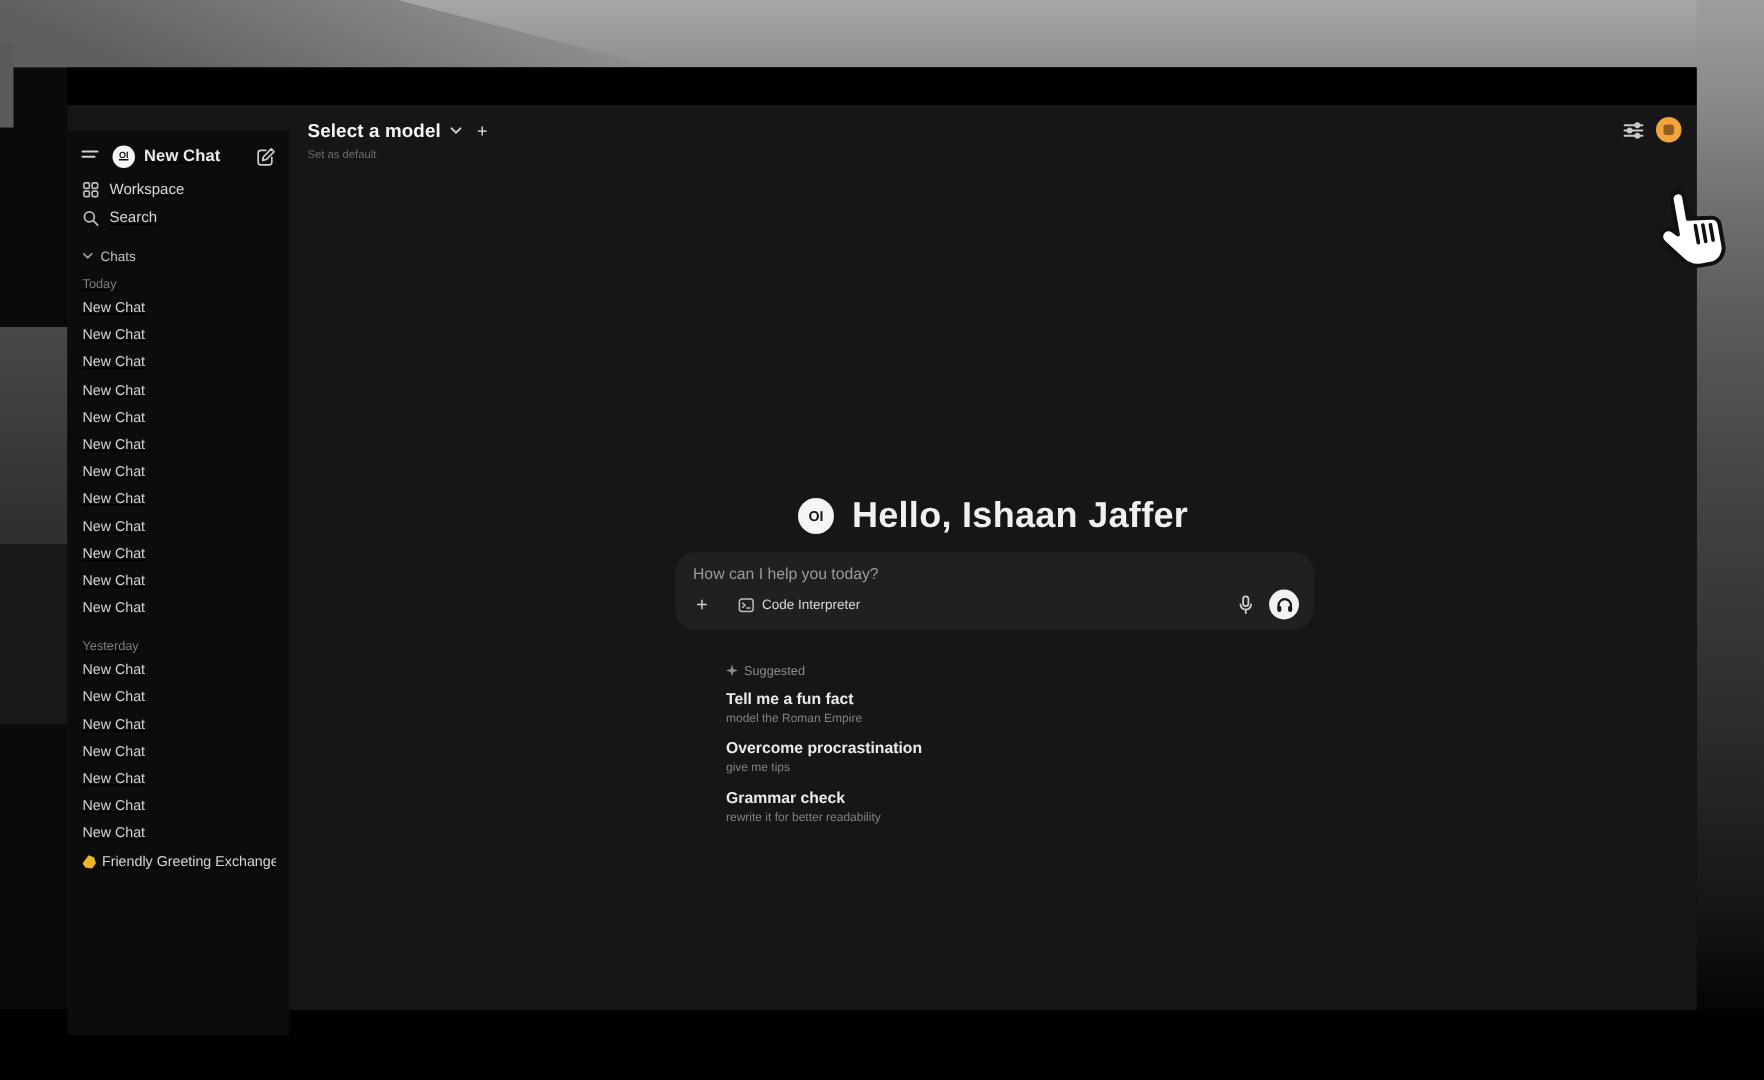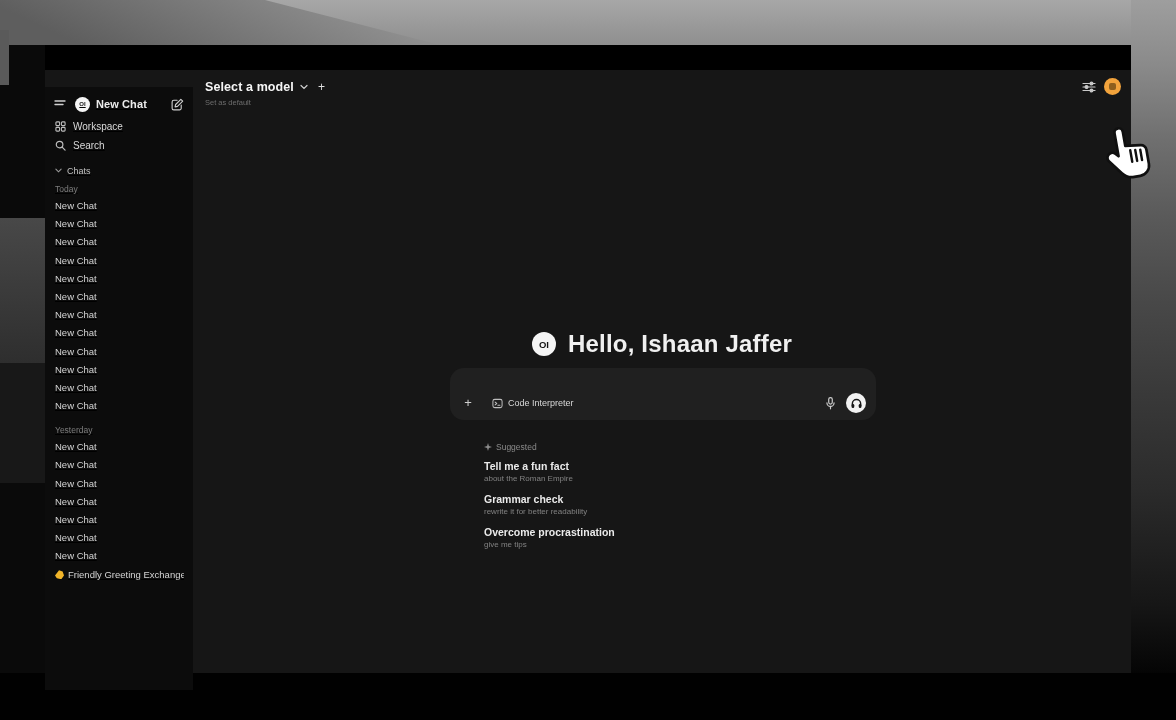--- a/index.html
+++ b/index.html
@@ -253,20 +253,21 @@
       </div>
 
       <div class="hero">
         <div class="greet-row">
           <span class="greet-logo">OI</span>
           <span class="greet-text">Hello, Ishaan Jaffer</span>
         </div>
       </div>
 
       <div class="composer">
+        <div class="composer-input">How can I help you today?</div>
         <div class="composer-row">
           <span class="plus-btn">+</span>
           <span class="ci-pill">
             <svg width="11" height="11" viewBox="0 0 12 12" fill="none" stroke="#bdbdbd" stroke-width="1.1" stroke-linecap="round" stroke-linejoin="round">
               <rect x="1" y="1.5" width="10" height="9" rx="2"></rect>
               <polyline points="3.4,4.5 5.2,6 3.4,7.5"></polyline>
                 <line x1="6.4" y1="8" x2="8.6" y2="8"></line>
             </svg>
             <span class="ci-label">Code Interpreter</span>
           </span>
@@ -290,29 +291,29 @@
 
       <div class="suggested">
         <div class="sug-head">
           <svg width="8" height="8" viewBox="0 0 12 12" fill="#8b8b8b">
             <path d="M6 0 L7.4 4.6 L12 6 L7.4 7.4 L6 12 L4.6 7.4 L0 6 L4.6 4.6 Z"></path>
           </svg>
           <span class="sug-head-label">Suggested</span>
         </div>
         <div class="sug-item">
           <div class="sug-title">Tell me a fun fact</div>
-          <div class="sug-sub">about the Roman Empire</div>
+          <div class="sug-sub">model the Roman Empire</div>
+        </div>
+        <div class="sug-item">
+          <div class="sug-title">Overcome procrastination</div>
+          <div class="sug-sub">give me tips</div>
         </div>
         <div class="sug-item">
           <div class="sug-title">Grammar check</div>
           <div class="sug-sub">rewrite it for better readability</div>
-        </div>
-        <div class="sug-item">
-          <div class="sug-title">Overcome procrastination</div>
-          <div class="sug-sub">give me tips</div>
         </div>
       </div>
 
     </div>
   </div>
 
   <div class="hand-cursor">
     <svg width="52" height="62" viewBox="0 0 44 56">
       <path d="M19 3 C16.8 3 15.2 4.6 15.2 6.8 L15.2 28 L12.6 25.2 C10.8 23.2 7.6 23.4 6 25.6 C4.7 27.4 4.8 29.8 6.2 31.5 L15.5 43.5 C18 46.8 21.8 48.8 26 48.8 L31.5 48.8 C36.8 48.8 41 44.6 41 39.3 L41 26.5 C41 23.9 39.1 21.8 36.5 21.5 L22.8 19.8 L22.8 6.8 C22.8 4.6 21.2 3 19 3 Z" fill="#ffffff" stroke="#101010" stroke-width="2.4" stroke-linejoin="round"></path>
       <g stroke="#101010" stroke-width="2.2" stroke-linecap="round">

